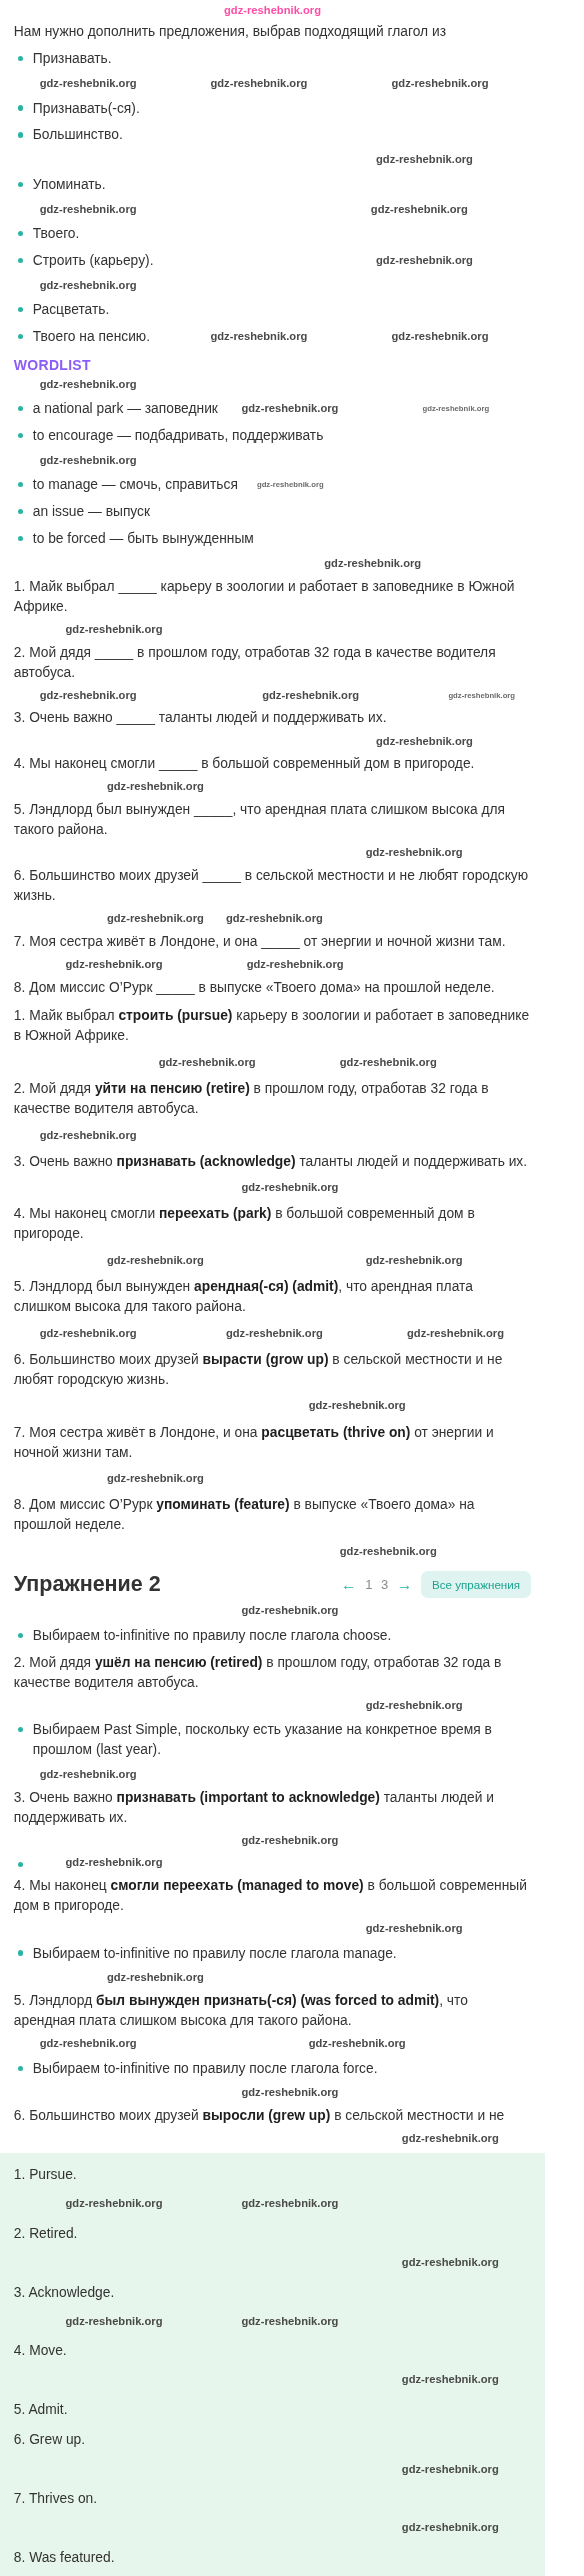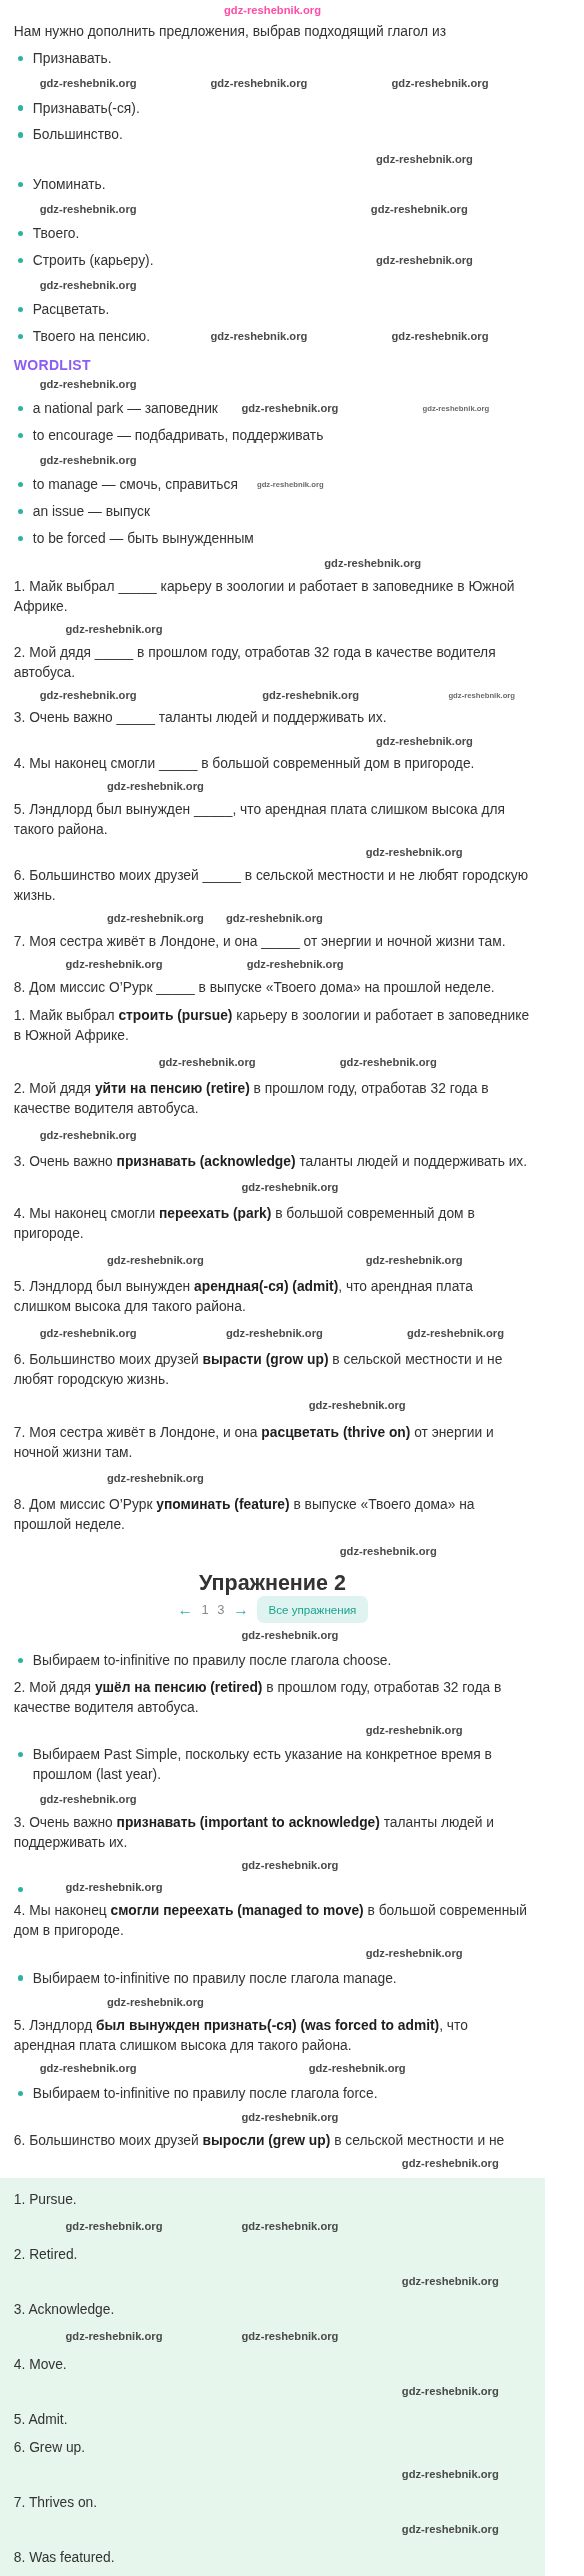--- a/index.html
+++ b/index.html
@@ -61,21 +61,20 @@
     color: #8b5cf6;
   }
 
   b { font-weight: 700; color: #1f1f1f; }
 
   .heading-row {
     display: flex;
     align-items: center;
     justify-content: space-between;
     margin: 12px 0 5.2px;
-    flex-direction: column;
   }
   .ex-title { font-size: 21.5px; font-weight: 700; color: #333333; }
   .pagination { display: flex; align-items: center; gap: 8.6px; }
   .pag-arrow { color: #2bb3a3; font-size: 15.5px; cursor: pointer; line-height: 1; }
   .pag-num { color: #8a8a8a; font-size: 13px; cursor: pointer; }
   .all-btn {
     background: #dff3f0;
     color: #1ba38f;
     border: none;
     border-radius: 6.9px;

